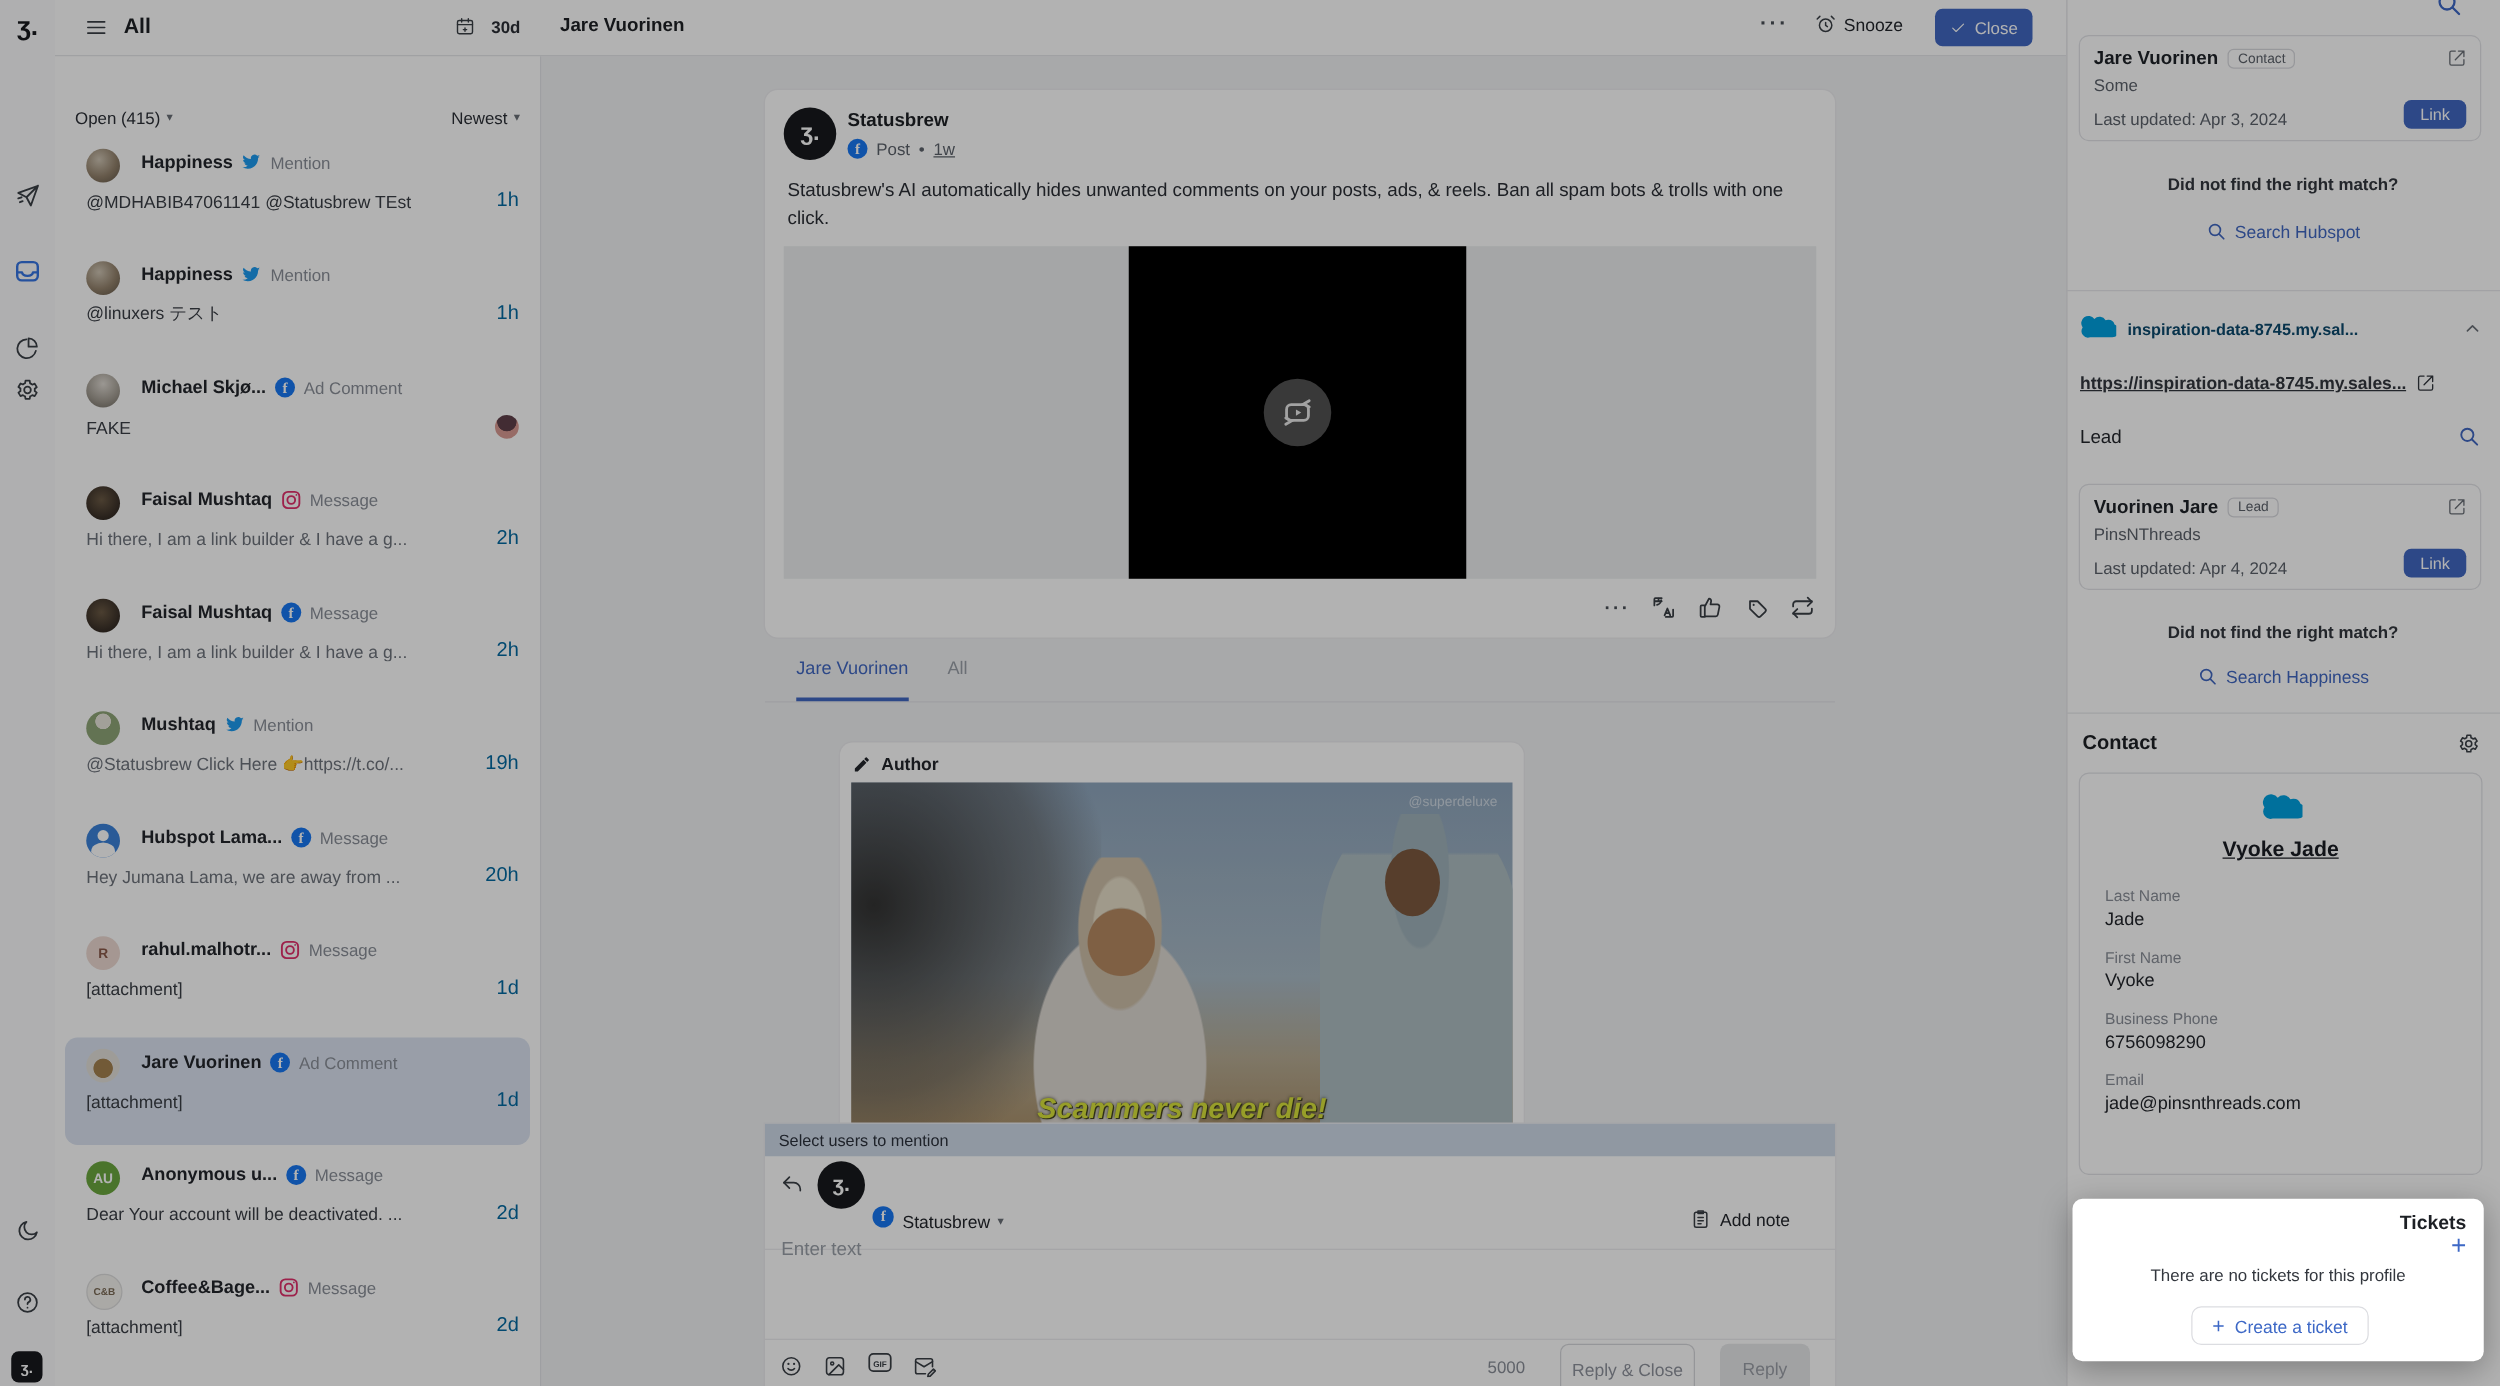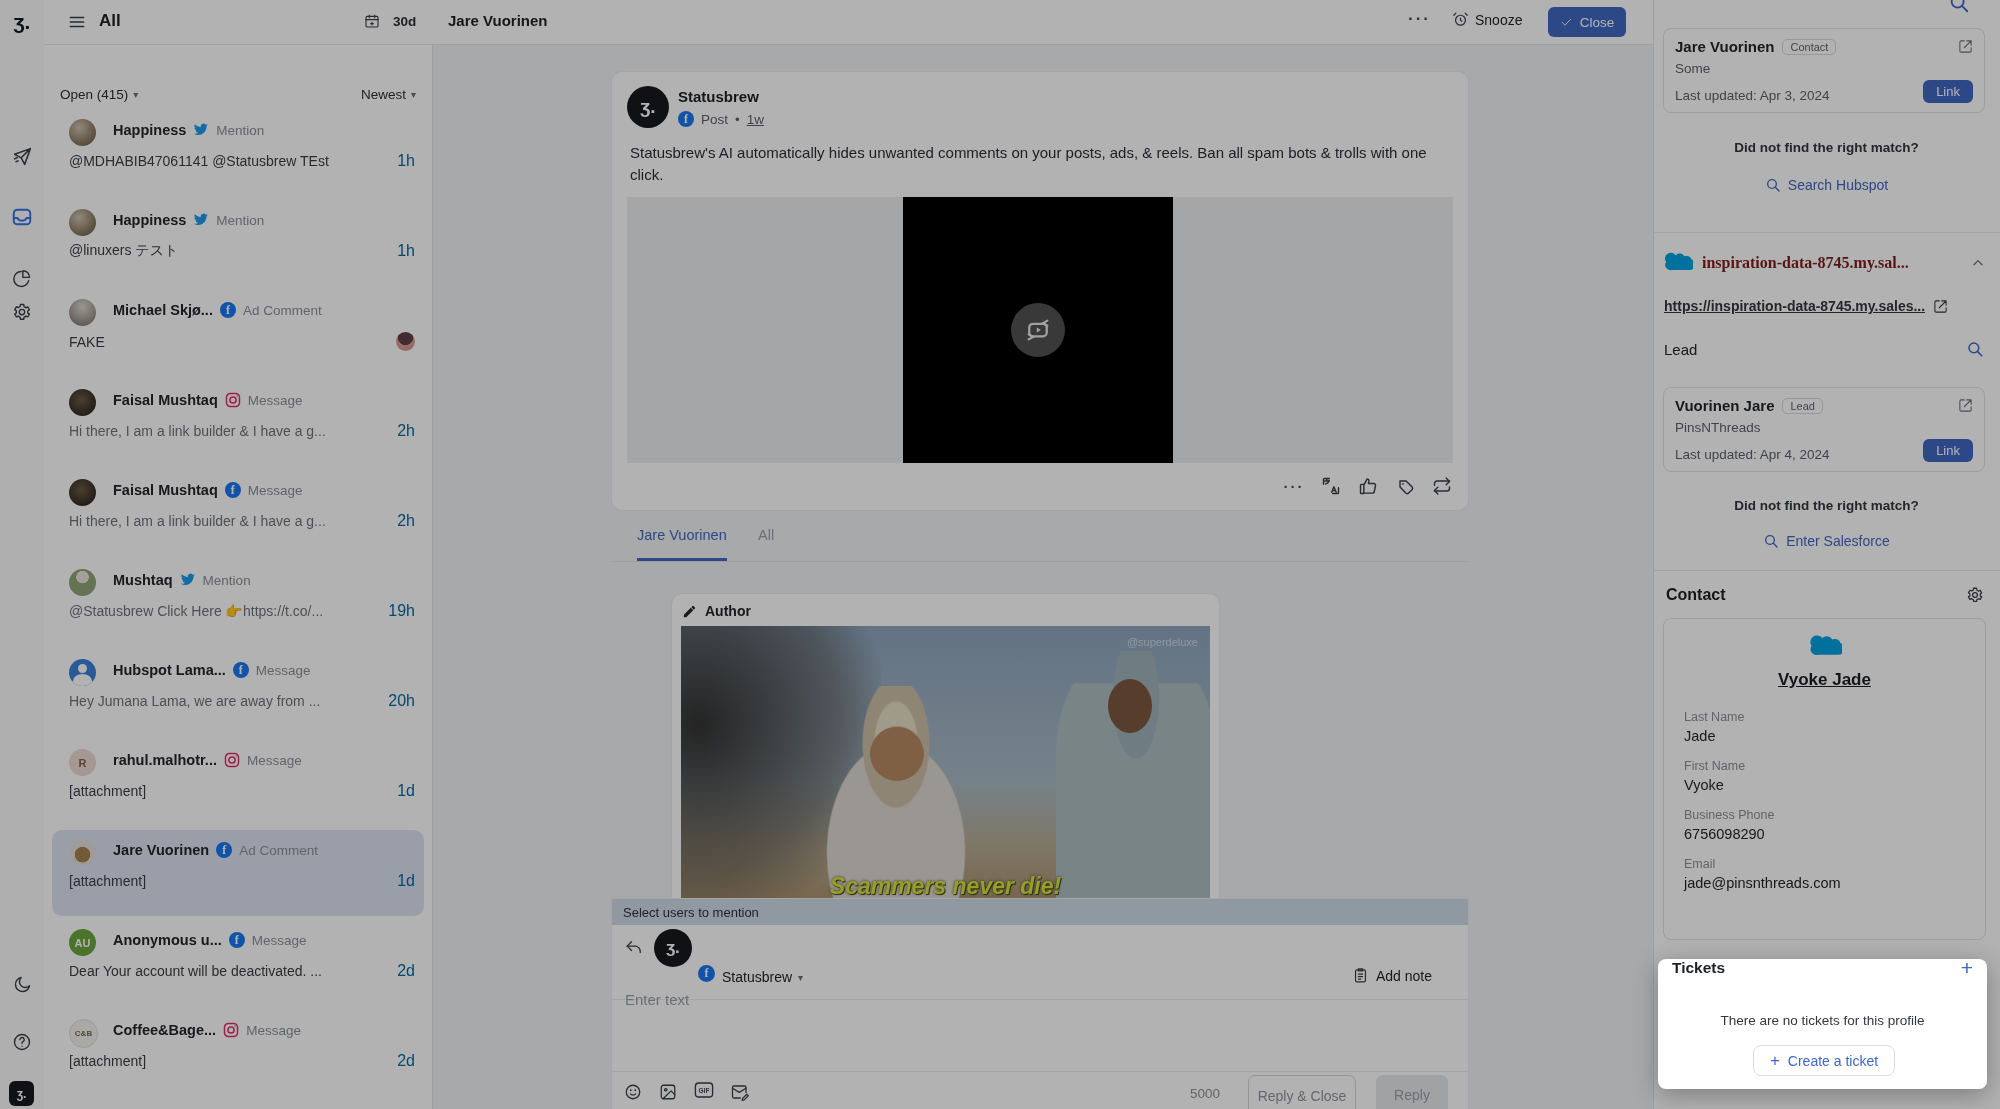--- a/index.html
+++ b/index.html
@@ -133,42 +133,42 @@
   .mc-sub{font-size:13.5px;color:#5c626b;margin-top:6px;}
   .mc-foot{display:flex;align-items:flex-end;margin-top:4px;}
   .mc-upd{font-size:13.5px;color:#5c626b;}
   .link-btn{margin-left:auto;background:var(--accent,#4168c2);color:#fff;font-size:13px;border-radius:6px;padding:4px 13px;}
   .nomatch{left:1653px;width:347px;text-align:center;font-size:13.5px;color:#33373e;font-weight:600;}
   .sb-search{left:1653px;width:347px;display:flex;justify-content:center;align-items:center;gap:7px;
              font-size:14px;color:var(--accent,#4168c2);}
   .sb-search svg{stroke:var(--accent,#4168c2);}
   .sb-div{left:1653px;width:347px;height:1px;background:#e8e9ec;}
   .sf-head{left:1663px;top:252px;width:322px;display:flex;align-items:center;gap:9px;}
-  .sf-title{font-size:16px;font-weight:bold;color:#7f1d1d;white-space:nowrap;overflow:hidden;font-family:Liberation Serif, serif;}
+  .sf-title{font-size:13px;font-weight:bold;color:#0c4a6e;white-space:nowrap;overflow:hidden;}
   .sf-url-row{left:1664px;top:298px;width:322px;display:flex;align-items:center;gap:8px;}
   .sf-url{font-size:14px;font-weight:600;color:#33373e;text-decoration:underline;white-space:nowrap;overflow:hidden;}
   .lead-row{left:1664px;top:340px;width:320px;display:flex;align-items:center;}
   .lead-label{font-size:15px;color:#23262c;}
   .lead-row svg{margin-left:auto;stroke:var(--accent,#4168c2);}
   .contact-head{left:1666px;top:586px;width:318px;display:flex;align-items:center;}
   .contact-title{font-size:16px;font-weight:bold;color:#1d2025;}
   .contact-head svg{margin-left:auto;}
   .contact-card{left:1663px;top:618px;width:323px;height:322px;background:#fff;border:1px solid #e2e3e7;border-radius:8px;box-sizing:border-box;}
   .cc-logo{display:flex;justify-content:center;margin-top:16px;}
   .cc-name{text-align:center;font-size:17px;font-weight:600;color:#1b1e24;text-decoration:underline;margin-top:11px;}
   .cc-fields{margin:20px 0 0 20px;}
   .cc-field{margin-bottom:15px;}
   .cc-label{font-size:12.5px;color:#8a8f98;margin-bottom:4px;}
   .cc-value{font-size:14.5px;color:#23262c;}
 
   
   #dim{left:0;top:0;width:2000px;height:1109px;background:rgba(0,0,0,0.30);z-index:50;}
   #tickets{left:1658px;top:959px;width:329px;height:130px;background:#fff;border-radius:8px;z-index:60;
            box-shadow:0 6px 26px rgba(0,0,0,.30);}
-  .tk-head{left:14px;top:0;width:301px;display:flex;align-items:flex-end;position:absolute;}
+  .tk-head{left:14px;top:11px;width:301px;display:flex;align-items:flex-end;position:absolute;flex-direction:column;}
   .tk-title{font-size:15.5px;font-weight:bold;color:#1d2025;}
   .tk-plus{margin-left:auto;font-size:21px;color:#3d68c6;font-weight:400;line-height:18px;}
   .tk-empty{position:absolute;left:0;top:54px;width:329px;text-align:center;font-size:13.5px;color:#33373e;}
   .tk-btn{position:absolute;left:95px;top:86px;width:140px;height:29px;border:1px solid #dcdde1;border-radius:8px;
           display:flex;align-items:center;justify-content:center;gap:8px;font-size:14px;color:#3d68c6;background:#fff;}
   .tk-btn .pl{font-size:17px;}
 </style>
 </head>
 <body>
 
@@ -672,21 +672,21 @@
       <span class="mc-upd">Last updated: Apr 4, 2024</span>
       <span class="link-btn">Link</span>
     </div>
   </div>
   <div class="abs nomatch" style="top:498px;">Did not find the right match?</div>
   <div class="abs sb-search" style="top:533px;">
     <svg width="16" height="16" viewBox="0 0 24 24" style="fill:none;stroke-width:2;stroke-linecap:round;">
         <circle cx="10.5" cy="10.5" r="6.5"></circle>
         <path d="M15.5 15.5 21 21"></path>
       </svg>
-    <span>Enter Salesforce</span>
+    <span>Search Happiness</span>
   </div>
   <div class="abs sb-div" style="top:570px;"></div>
 
   <div class="abs contact-head">
     <span class="contact-title">Contact</span>
     <svg class="ic" width="18" height="18" viewBox="0 0 24 24">
         <circle cx="12" cy="12" r="3.2"></circle>
         <path d="M19 12a7 7 0 0 0-.1-1.2l2-1.5-2-3.4-2.3 1a7 7 0 0 0-2.1-1.2L14.1 3h-4l-.4 2.5a7 7 0 0 0-2.1 1.2l-2.3-1-2 3.4 2 1.5a7 7 0 0 0 0 2.4l-2 1.5 2 3.4 2.3-1a7 7 0 0 0 2.1 1.2l.4 2.5h4l.4-2.5a7 7 0 0 0 2.1-1.2l2.3 1 2-3.4-2-1.5c.1-.4.1-.8.1-1.2z"></path>
       </svg>
   </div>

